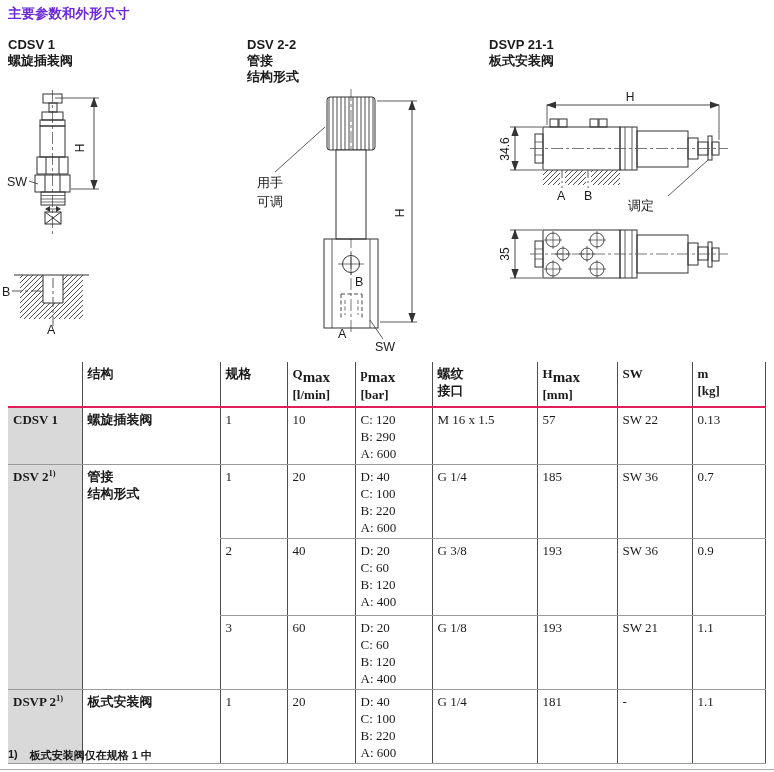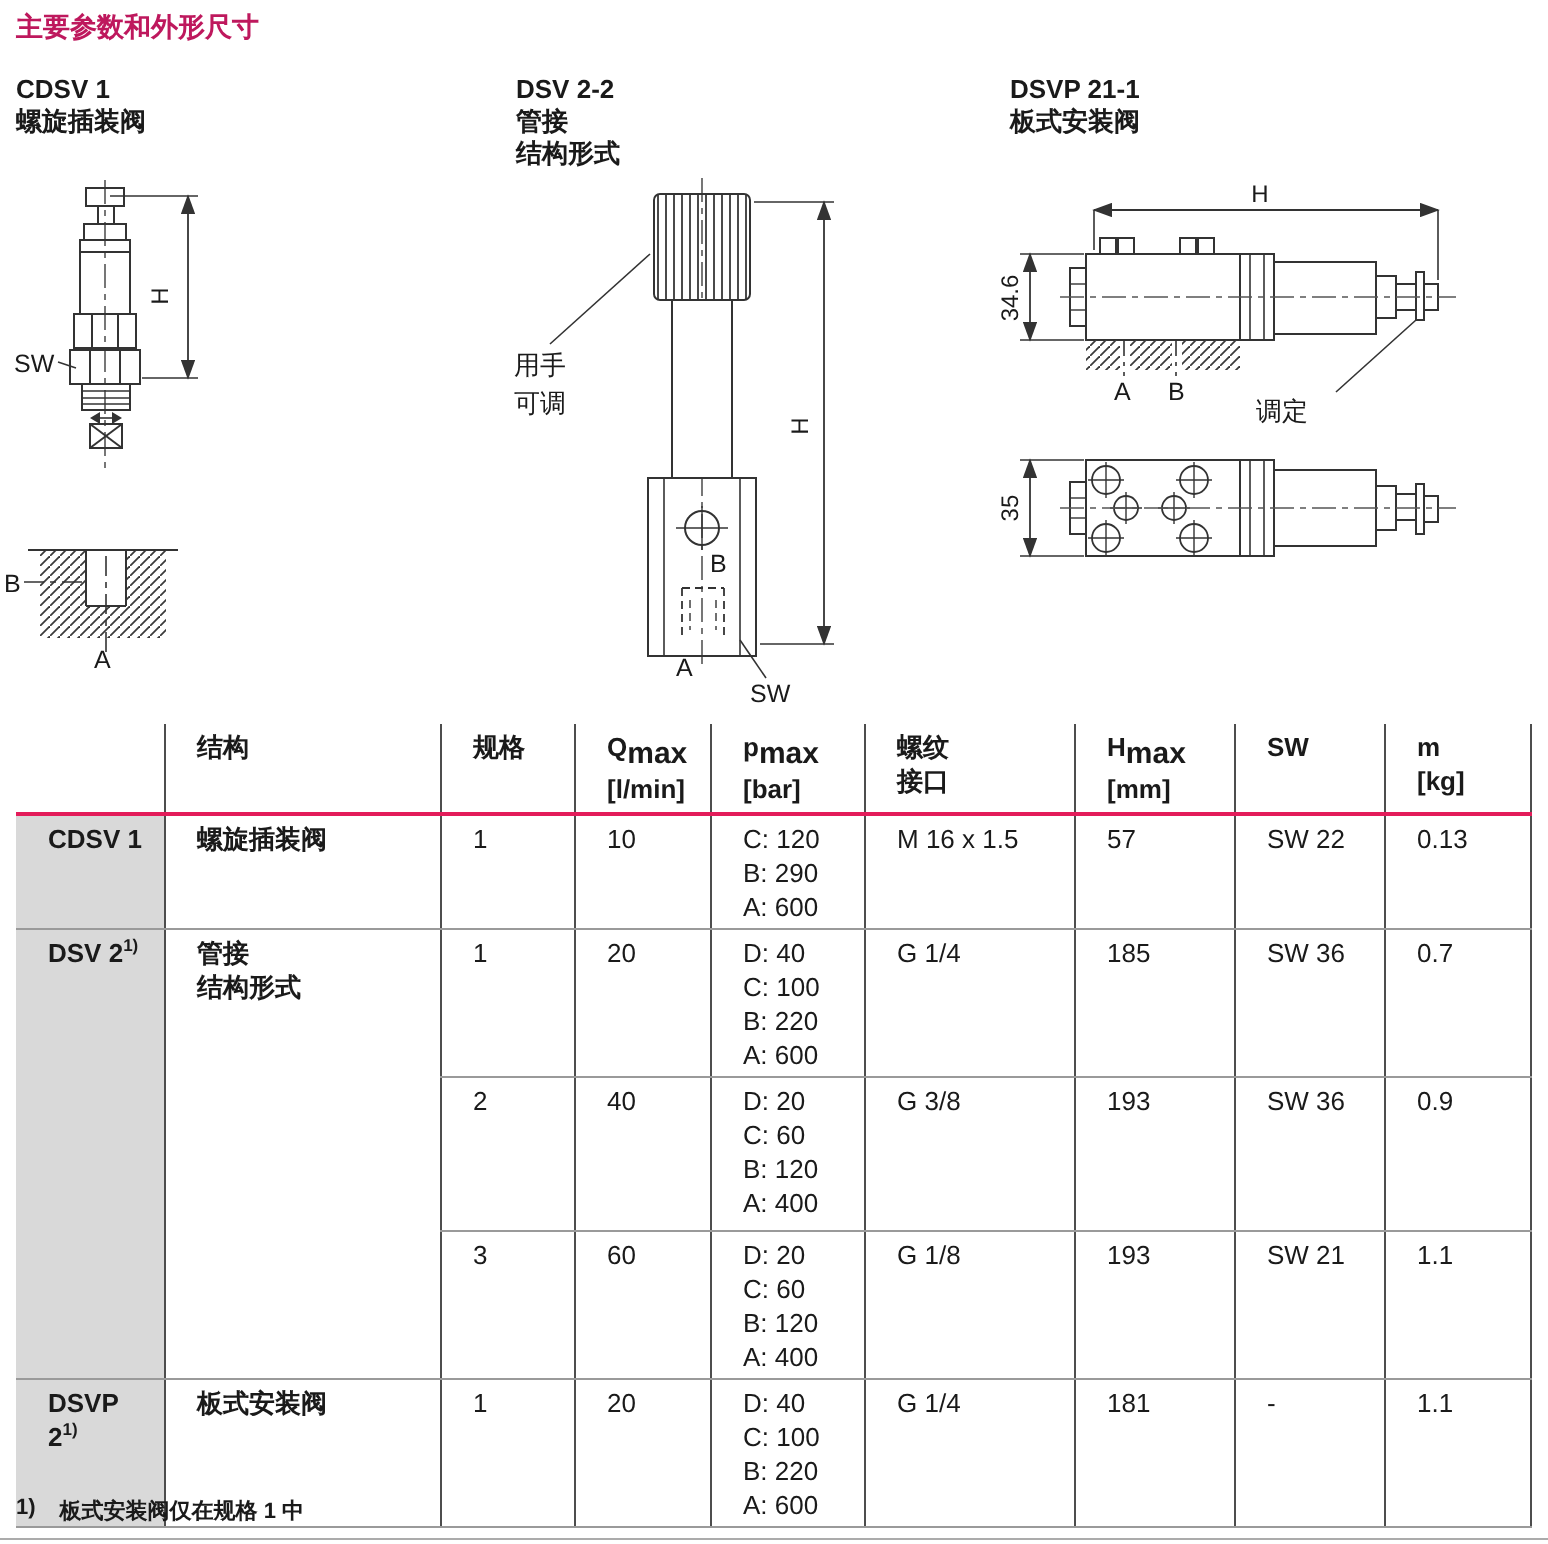--- a/index.html
+++ b/index.html
@@ -1,29 +1,29 @@
 <!DOCTYPE html>
 <html><head>
 <meta charset="utf-8">
 <style>
   html,body{margin:0;padding:0;background:#ffffff;}
   body{width:774px;height:772px;position:relative;overflow:hidden;
        font-family:"Liberation Sans",sans-serif;color:#1a1a1a;
        -webkit-font-smoothing:antialiased;}
   .abs{position:absolute;}
-  .page-title{left:8px;top:5px;font-size:13.5px;font-weight:bold;color:#be185d;}
+  .page-title{left:8px;top:5px;font-size:13.5px;font-weight:bold;color:#6d28d9;}
   .figcap{font-size:13px;font-weight:bold;line-height:16px;}
   .figcap .sub{white-space:pre-line;}
   svg text{font-family:"Liberation Sans",sans-serif;font-size:12.5px;fill:#1a1a1a;}
   svg .cjk{font-size:13px;}
   svg .dim{font-size:12px;}
   .spec-table{position:absolute;left:8px;top:362px;width:757px;
       border-collapse:collapse;table-layout:fixed;font-size:13px;line-height:17px;}
   .spec-table th,.spec-table td{vertical-align:top;text-align:left;
-      padding:3px 5px 2px 16px;border-left:1px solid #4d4d4d;}
+      padding:3px 5px 2px 5px;border-left:1px solid #4d4d4d;font-family:Liberation Serif, serif;}
   .spec-table .col-model{border-left:none;}
   .spec-table .col-m{border-right:1px solid #4d4d4d;}
   .spec-table thead th{border-bottom:2px solid #e31c5a;font-weight:bold;}
   .spec-table tbody td{border-top:1px solid #9a9a9a;border-bottom:1px solid #9a9a9a;}
   .spec-table tbody td.col-model{background:#d9d9d9;font-weight:bold;}
   .spec-table tbody td.col-structure{font-weight:bold;}
   .pre{white-space:pre-line;margin-top:47px;}
   sub{font-size:15px;}
   sup.fn{font-size:8.5px;line-height:0;vertical-align:super;}
   .footnote{left:8px;top:748px;font-size:11px;font-weight:bold;display:flex;gap:12px;}
@@ -31,26 +31,26 @@
 </style>
 </head>
 <body>
 
 <div class="abs page-title">主要参数和外形尺寸</div>
 
 <div class="abs figcap" style="left:8px;top:37px">
   <div>CDSV 1</div>
   <div class="sub">螺旋插装阀</div>
 </div>
-<div class="abs figcap" style="left:258px;top:37px">
+<div class="abs figcap" style="left:247px;top:37px">
   <div>DSV 2-2</div>
   <div class="sub">管接
 结构形式</div>
 </div>
-<div class="abs figcap" style="left:505px;top:37px">
+<div class="abs figcap" style="left:489px;top:37px">
   <div>DSVP 21-1</div>
   <div class="sub">板式安装阀</div>
 </div>
 
 <svg class="abs" style="left:0;top:88px" width="210" height="255" viewBox="0 0 210 255">
   <defs>
     <marker id="ah1" markerWidth="11" markerHeight="8" refX="10" refY="4" orient="auto-start-reverse">
       <path d="M0,0 L11,4 L0,8 z" fill="#333"></path>
     </marker>
     <pattern id="hatch1" width="5" height="5" patternUnits="userSpaceOnUse">

